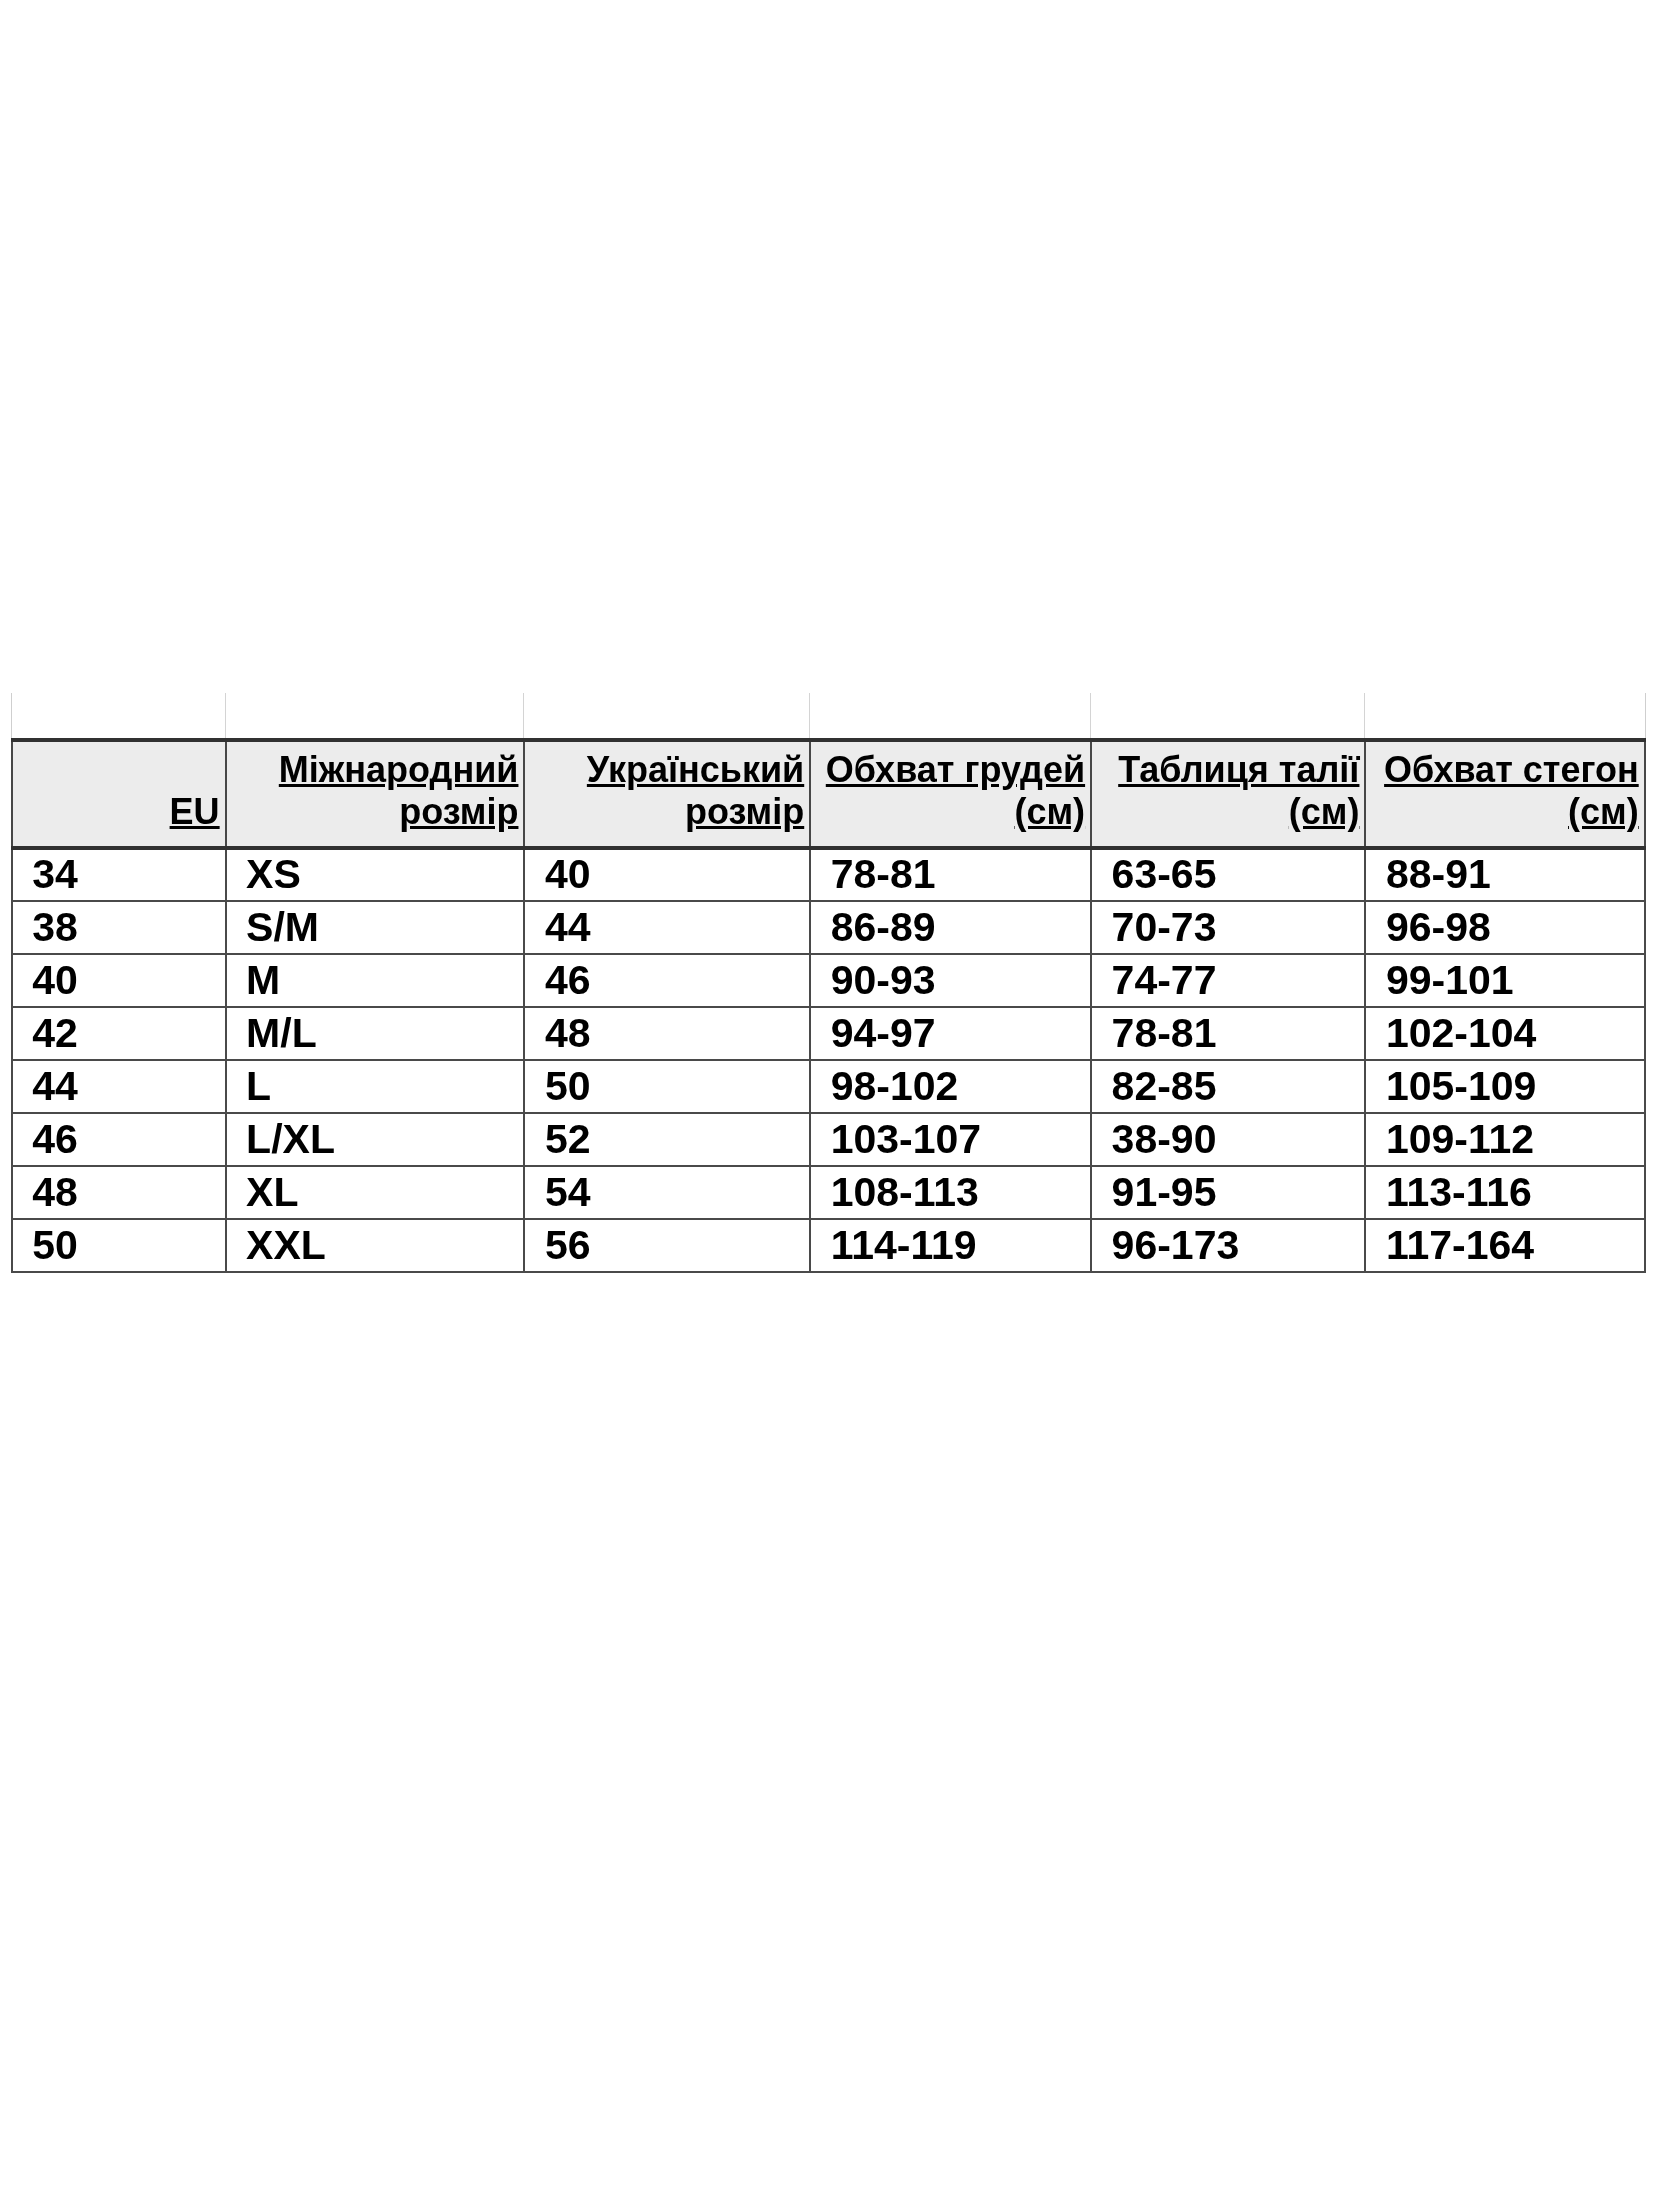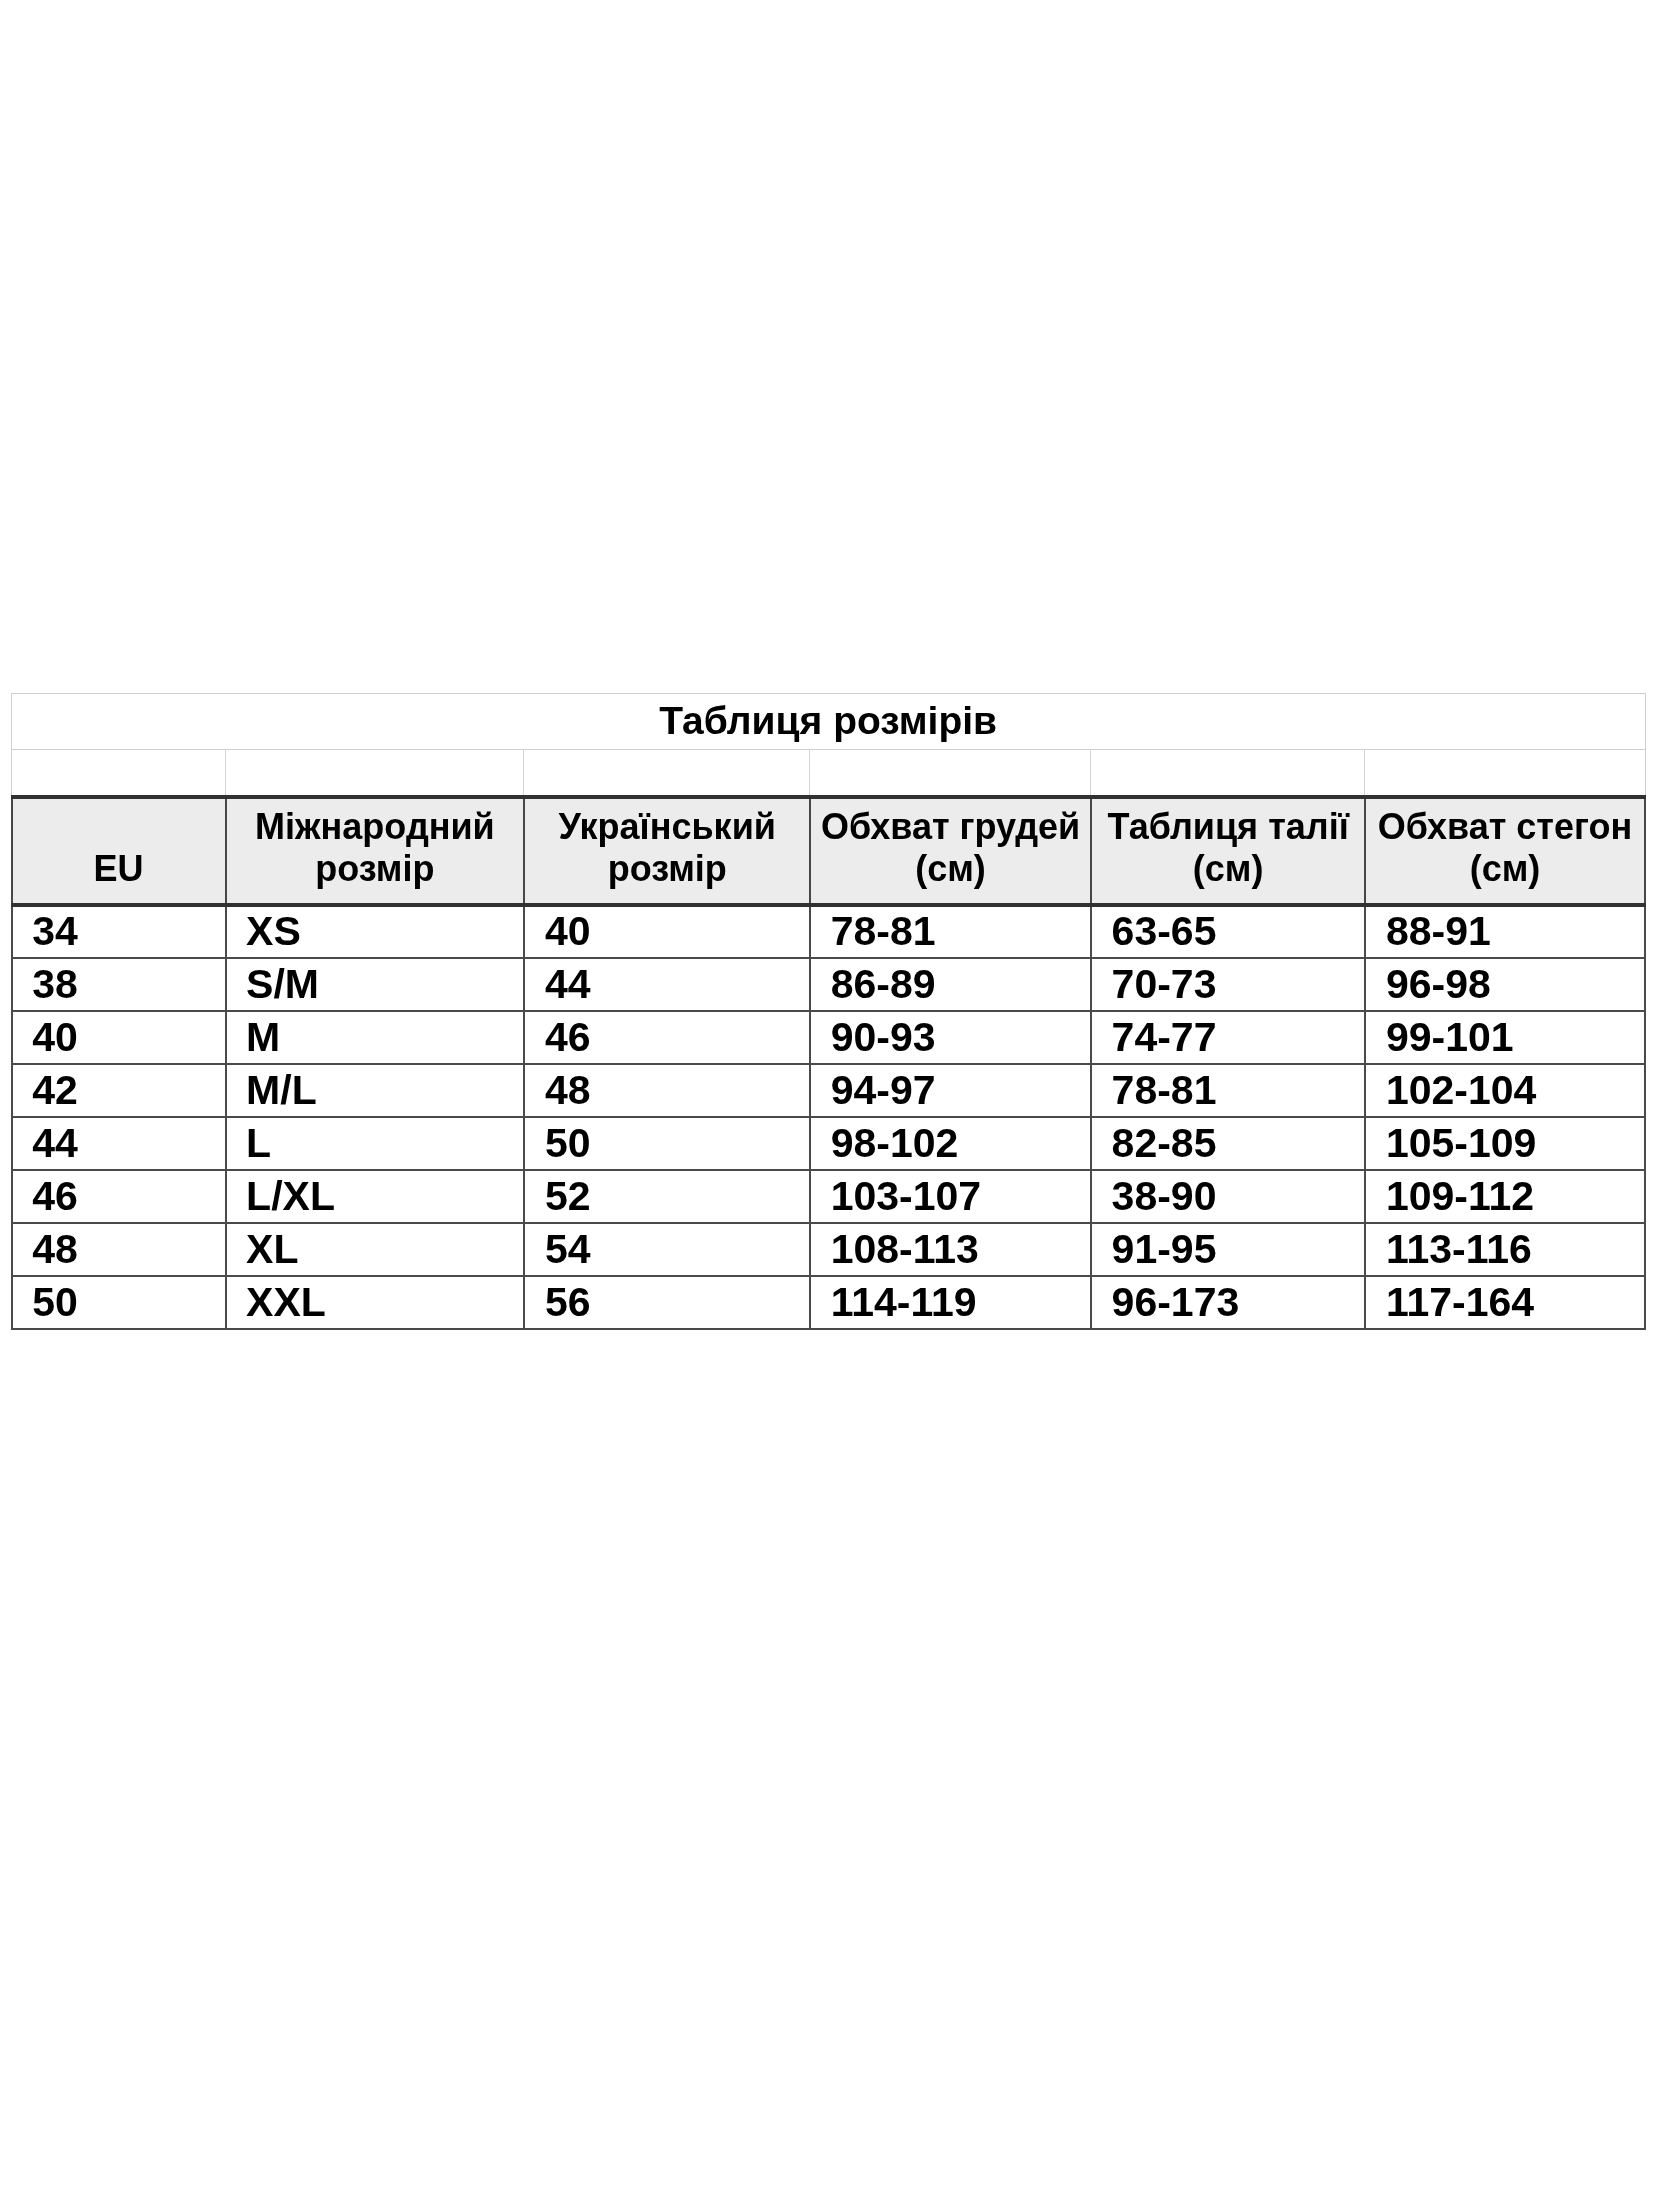--- a/index.html
+++ b/index.html
@@ -53,45 +53,45 @@
   }
   .size-table th {
     box-sizing: border-box;
     background: #ececec;
     border-top: 4.1px solid #313131;
     border-bottom: 4.1px solid #313131;
     border-left: 2.5px solid #474747;
     border-right: 2.5px solid #474747;
     height: 100px;
     vertical-align: bottom;
-    text-align: center;
+    text-align: right;
     font-size: 36px;
     font-weight: bold;
     line-height: 1.18;
     padding: 6.5px 4.9px 13px 4.9px;
+    text-decoration: underline;
   }
   .size-table td {
     box-sizing: border-box;
     border: 2.5px solid #4a4a4a;
     height: 53px;
     vertical-align: middle;
     text-align: left;
     font-size: 41px;
     font-weight: bold;
     padding: 0 4.9px 1.6px 19.6px;
     white-space: nowrap;
     overflow: hidden;
   }
 </style>
 </head>
 <body>
 
 <div class="size-chart-wrap">
 
-  <div class="chart-title">Таблиця розмірів</div>
 
   <div class="spacer-row">
     <div class="spacer-cell" style="width:13.1%"></div>
     <div class="spacer-cell" style="width:18.3%"></div>
     <div class="spacer-cell" style="width:17.5%"></div>
     <div class="spacer-cell" style="width:17.2%"></div>
     <div class="spacer-cell" style="width:16.8%"></div>
     <div class="spacer-cell" style="width:17.1%"></div>
   </div>
 

